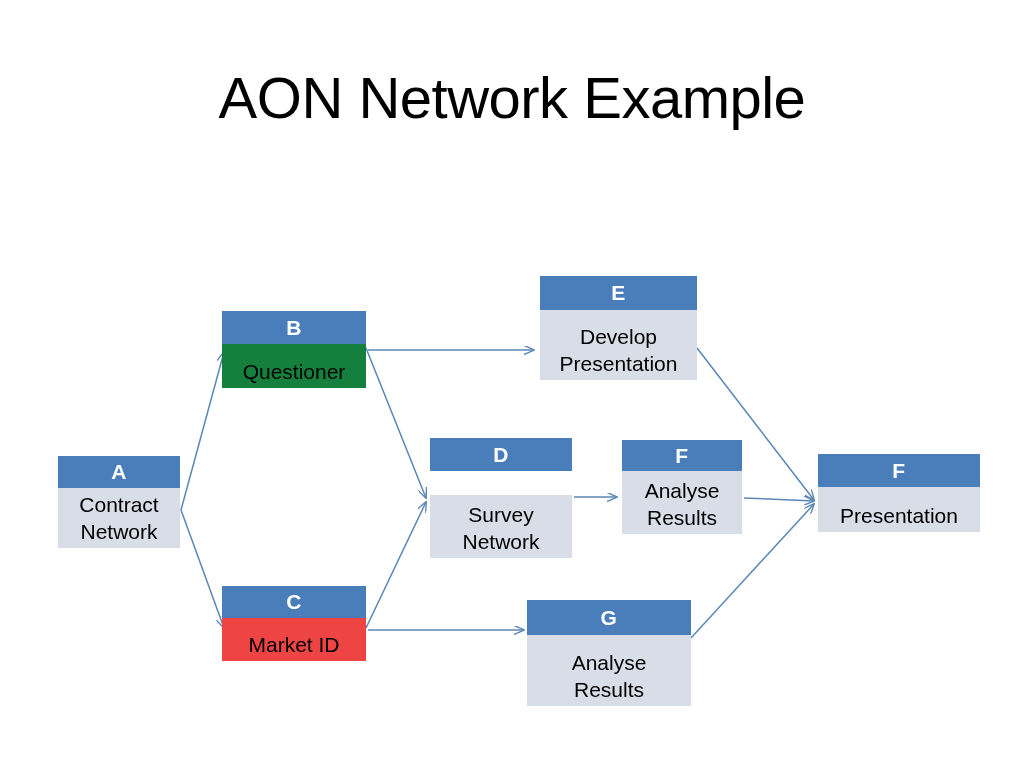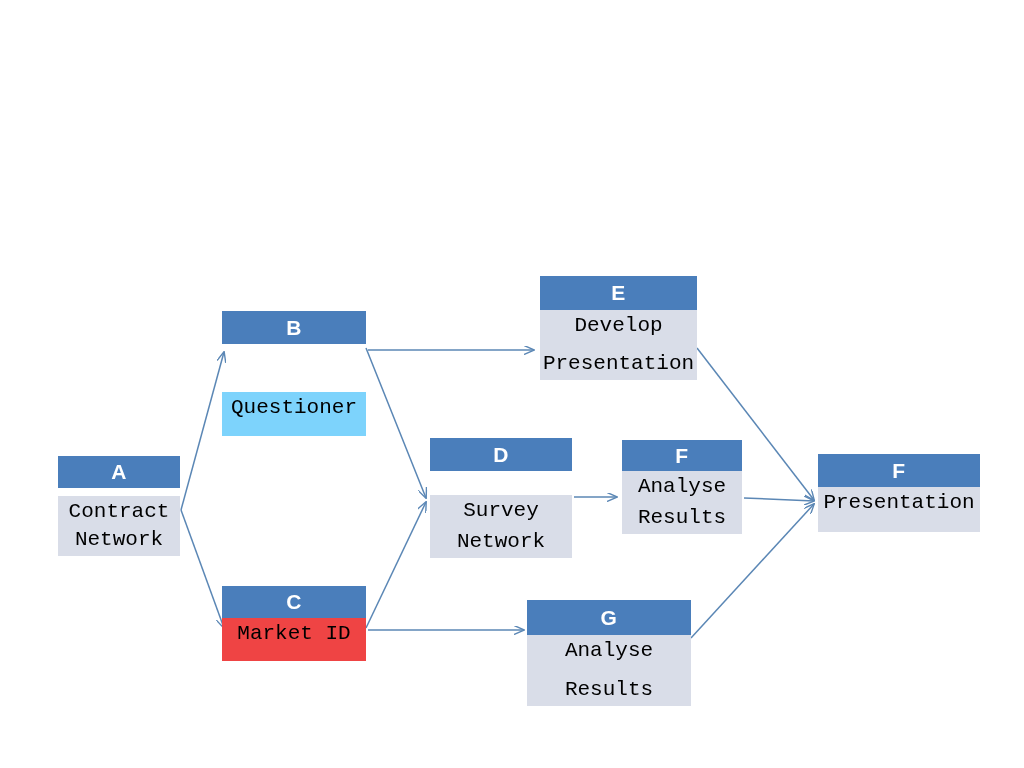--- a/index.html
+++ b/index.html
@@ -66,32 +66,32 @@
   .node-body {
     box-sizing: border-box;
     width: 100%;
     background: #d9dde8;
     color: #000000;
     font-size: 21px;
     text-align: center;
     display: flex;
     flex-direction: column;
     align-items: center;
-    justify-content: space-between;
+    justify-content: flex-end;
     line-height: 1.32;
     padding: 2px 4px;
-    font-family: Liberation Mono, monospace;
   }
   .node-body span { display: block; }
 </style>
 </head>
 <body>
 
 <div id="slide">
 
+  <div id="title">AON Network Example</div>
 
   <svg id="edges" viewBox="0 0 1024 768" width="1024" height="768" xmlns="http://www.w3.org/2000/svg">
     <defs>
       <marker id="arrowhead" markerWidth="11" markerHeight="9" refX="10" refY="4.5" orient="auto" markerUnits="userSpaceOnUse">
         <path d="M 0,0 L 10.5,4.5 L 0,9" fill="none" stroke="#5b87b5" stroke-width="1.4"></path>
       </marker>
     </defs>
     <g id="edge-group" fill="none" stroke="#5b87b5" stroke-width="1.5">
         <path d="M 181,510 L 224,352" stroke="#5b87b5" marker-end="url(#arrowhead)"></path>
         <path d="M 181,510 L 224,628" stroke="#5b87b5" marker-end="url(#arrowhead)"></path>
@@ -102,28 +102,28 @@
         <path d="M 574,497 L 617,497" stroke="#5b87b5" marker-end="url(#arrowhead)"></path>
         <path d="M 697,348 L 814,500" stroke="#5b87b5" marker-end="url(#arrowhead)"></path>
         <path d="M 744,498 L 814,501" stroke="#5b87b5" marker-end="url(#arrowhead)"></path>
         <path d="M 691,638 L 814,504" stroke="#5b87b5" marker-end="url(#arrowhead)"></path>
       </g>
   </svg>
 
   <div id="node-layer">
       <div class="node" style="left: 58px; top: 456px; width: 122px;">
         <div class="node-header" style="height: 32px; background: rgb(74, 126, 187); color: rgb(255, 255, 255);">A</div>
-        <div class="node-body" style="height: 60px; background: rgb(217, 221, 232); color: rgb(0, 0, 0); margin-top: 8px;">
+        <div class="node-body" style="height: 60px; background: rgb(217, 221, 232); color: rgb(0, 0, 0);">
           <span>Contract</span>
           <span>Network</span>
         </div>
       </div>
       <div class="node" style="left: 222px; top: 311px; width: 144px;">
         <div class="node-header" style="height: 33px; background: rgb(74, 126, 187); color: rgb(255, 255, 255);">B</div>
-        <div class="node-body" style="height: 44px; background: #7dd3fc; color: rgb(0, 0, 0); margin-top: 48px;">
+        <div class="node-body" style="height: 44px; background: #15803d; color: rgb(0, 0, 0);">
           <span>Questioner</span>
         </div>
       </div>
       <div class="node" style="left: 222px; top: 586px; width: 144px;">
         <div class="node-header" style="height: 32px; background: rgb(74, 126, 187); color: rgb(255, 255, 255);">C</div>
         <div class="node-body" style="height: 43px; background: #ef4444; color: rgb(0, 0, 0);">
           <span>Market ID</span>
         </div>
       </div>
       <div class="node" style="left: 430px; top: 438px; width: 142px;">

